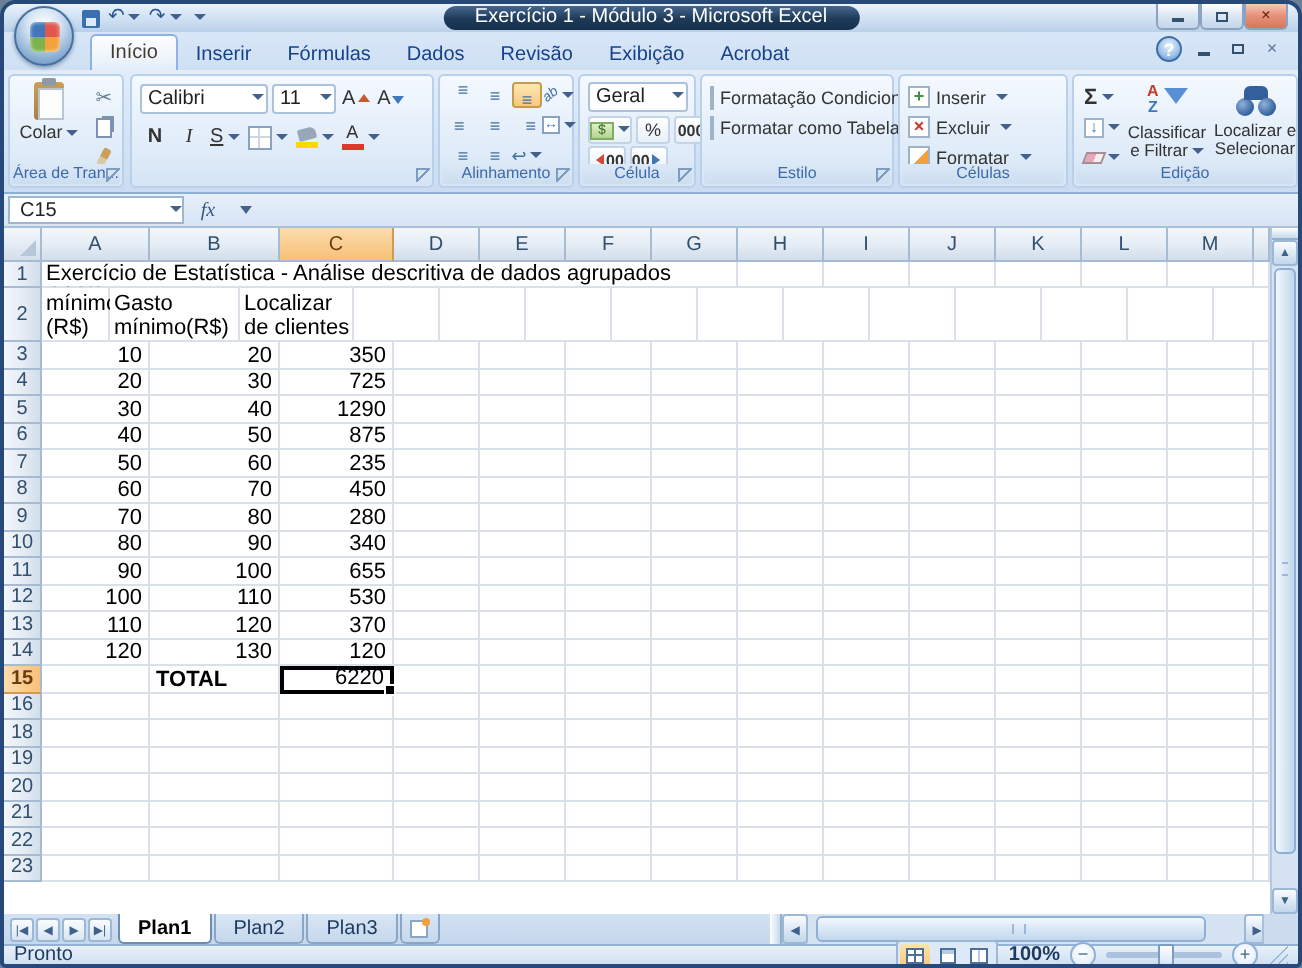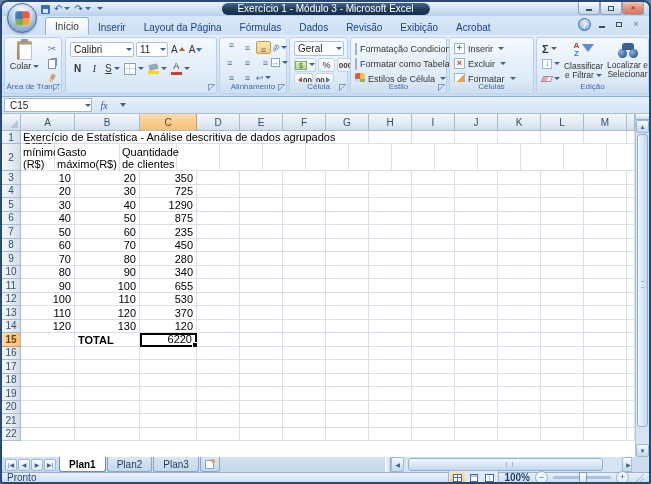--- a/index.html
+++ b/index.html
@@ -197,21 +197,20 @@
       <div class="wbtn close">
           <span>×</span>
         </div>
     </div>
   </div>
 
   <div class="tabrow">
     <div class="tabs">
         <div class="tab active">Início</div>
         <div class="tab">Inserir</div>
-        <div class="tab">Layout da Página</div>
         <div class="tab">Fórmulas</div>
         <div class="tab">Dados</div>
         <div class="tab">Revisão</div>
         <div class="tab">Exibição</div>
         <div class="tab">Acrobat</div>
       </div>
     <div class="helpbtns">
       <div class="helpbtn">?</div>
       <div class="wsmall">
           <span class="mindash"></span>
@@ -346,24 +345,20 @@
 
     <div class="group" style="left:348px;width:97px">
       <div class="scol">
         <div class="srow dd">
             <span class="ic-cf"></span>
             <span>Formatação Condicional</span>
           </div>
         <div class="srow dd">
             <span class="ic-tbl"></span>
             <span>Formatar como Tabela</span>
-          </div>
-        <div class="srow dd">
-            <span class="ic-styles"></span>
-            <span>Estilos de Célula</span>
           </div>
       </div>
       <div class="glabel">Estilo</div>
       <div class="dlg"></div>
     </div>
 
     <div class="group" style="left:447px;width:85px">
       <div class="scol">
         <div class="srow dd">
             <span class="ic-ins">+</span>
@@ -464,24 +459,24 @@
         <div class="cell" style="flex:1 1 auto"></div>
       </div>
       <div class="grow" style="height:27px">
         <div class="rh" style="width:19px">2</div>
         <div class="cell wrap" style="width:34px">
           <span>Gasto</span>
           <span>mínimo (R$)</span>
         </div>
         <div class="cell wrap" style="width:65px">
           <span>Gasto</span>
-          <span>máximo(R$)</span>
+          <span>mínimo(R$)</span>
         </div>
         <div class="cell wrap" style="width:57px">
-          <span>Quantidade</span>
+          <span>Localizar</span>
           <span>de clientes</span>
         </div>
         <div class="cell" style="width:43px"></div>
         <div class="cell" style="width:43px"></div>
         <div class="cell" style="width:43px"></div>
         <div class="cell" style="width:43px"></div>
         <div class="cell" style="width:43px"></div>
         <div class="cell" style="width:43px"></div>
         <div class="cell" style="width:43px"></div>
         <div class="cell" style="width:43px"></div>
@@ -721,37 +716,20 @@
         <div class="cell" style="width:43px"></div>
         <div class="cell" style="width:43px"></div>
         <div class="cell" style="width:43px"></div>
         <div class="cell" style="width:43px"></div>
         <div class="cell" style="width:43px"></div>
         <div class="cell" style="width:43px"></div>
         <div class="cell" style="width:43px"></div>
         <div class="cell" style="flex:1 1 auto"></div>
       </div>
       <div class="grow" style="height:13.5px">
-        <div class="rh" style="width:19px">17</div>
-        <div class="cell" style="width:54px"></div>
-        <div class="cell" style="width:65px"></div>
-        <div class="cell" style="width:57px"></div>
-        <div class="cell" style="width:43px"></div>
-        <div class="cell" style="width:43px"></div>
-        <div class="cell" style="width:43px"></div>
-        <div class="cell" style="width:43px"></div>
-        <div class="cell" style="width:43px"></div>
-        <div class="cell" style="width:43px"></div>
-        <div class="cell" style="width:43px"></div>
-        <div class="cell" style="width:43px"></div>
-        <div class="cell" style="width:43px"></div>
-        <div class="cell" style="width:43px"></div>
-        <div class="cell" style="flex:1 1 auto"></div>
-      </div>
-      <div class="grow" style="height:13.5px">
         <div class="rh" style="width:19px">18</div>
         <div class="cell" style="width:54px"></div>
         <div class="cell" style="width:65px"></div>
         <div class="cell" style="width:57px"></div>
         <div class="cell" style="width:43px"></div>
         <div class="cell" style="width:43px"></div>
         <div class="cell" style="width:43px"></div>
         <div class="cell" style="width:43px"></div>
         <div class="cell" style="width:43px"></div>
         <div class="cell" style="width:43px"></div>
@@ -807,20 +785,37 @@
         <div class="cell" style="width:43px"></div>
         <div class="cell" style="width:43px"></div>
         <div class="cell" style="width:43px"></div>
         <div class="cell" style="width:43px"></div>
         <div class="cell" style="width:43px"></div>
         <div class="cell" style="width:43px"></div>
         <div class="cell" style="flex:1 1 auto"></div>
       </div>
       <div class="grow" style="height:13.5px">
         <div class="rh" style="width:19px">22</div>
+        <div class="cell" style="width:54px"></div>
+        <div class="cell" style="width:65px"></div>
+        <div class="cell" style="width:57px"></div>
+        <div class="cell" style="width:43px"></div>
+        <div class="cell" style="width:43px"></div>
+        <div class="cell" style="width:43px"></div>
+        <div class="cell" style="width:43px"></div>
+        <div class="cell" style="width:43px"></div>
+        <div class="cell" style="width:43px"></div>
+        <div class="cell" style="width:43px"></div>
+        <div class="cell" style="width:43px"></div>
+        <div class="cell" style="width:43px"></div>
+        <div class="cell" style="width:43px"></div>
+        <div class="cell" style="flex:1 1 auto"></div>
+      </div>
+      <div class="grow" style="height:13.5px">
+        <div class="rh" style="width:19px">23</div>
         <div class="cell" style="width:54px"></div>
         <div class="cell" style="width:65px"></div>
         <div class="cell" style="width:57px"></div>
         <div class="cell" style="width:43px"></div>
         <div class="cell" style="width:43px"></div>
         <div class="cell" style="width:43px"></div>
         <div class="cell" style="width:43px"></div>
         <div class="cell" style="width:43px"></div>
         <div class="cell" style="width:43px"></div>
         <div class="cell" style="width:43px"></div>

